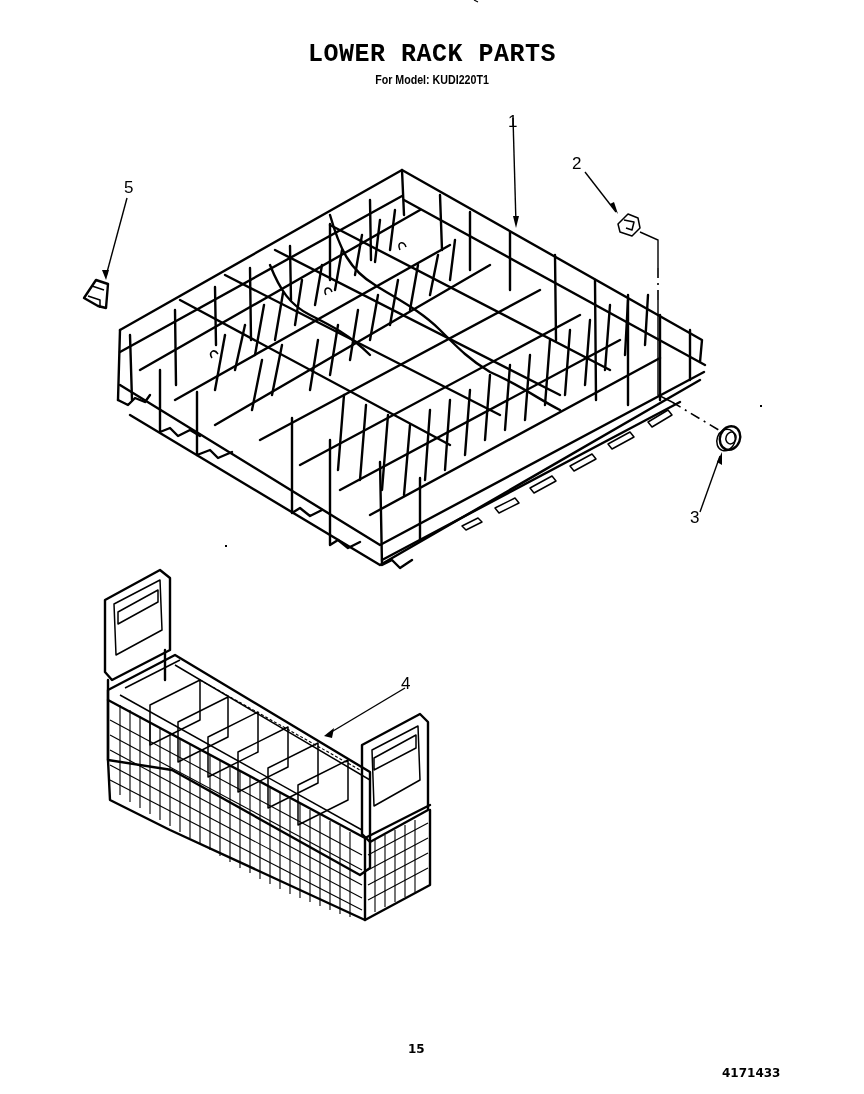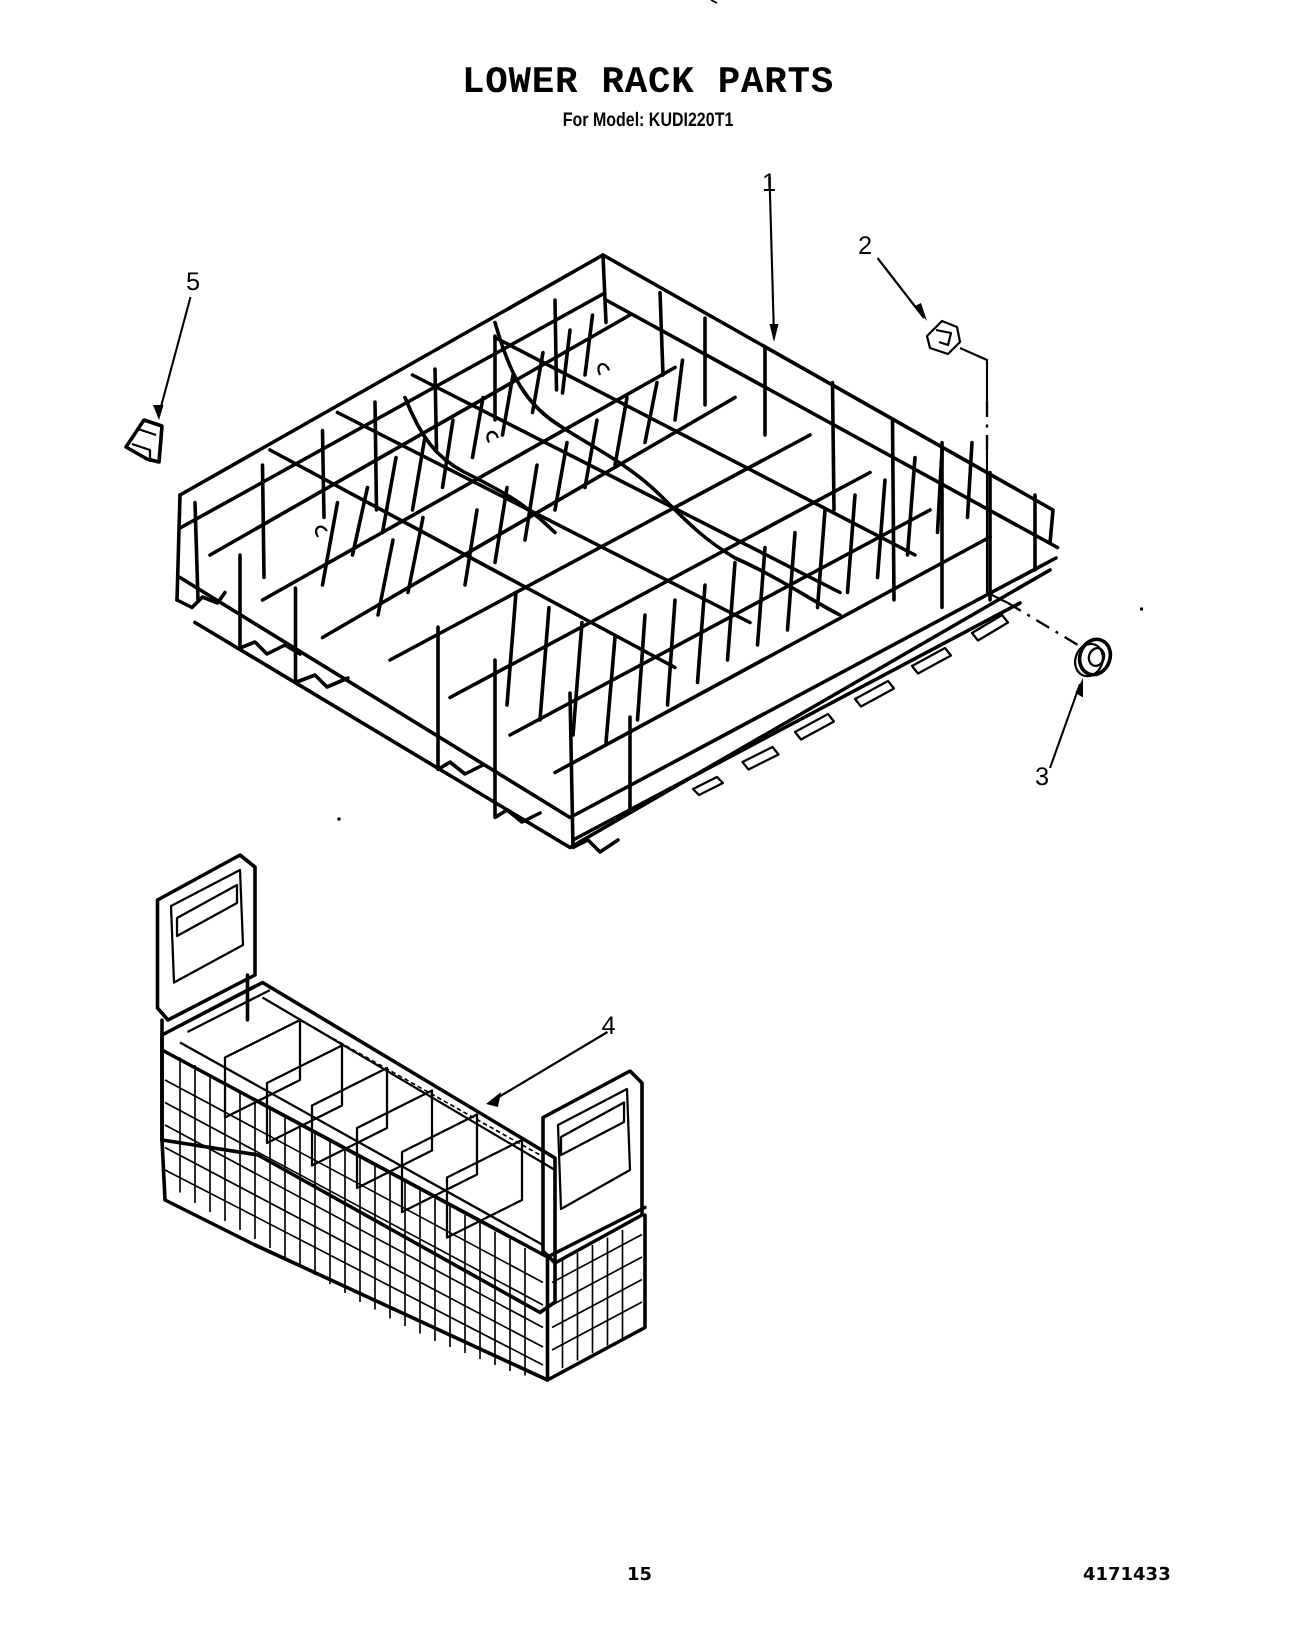--- a/index.html
+++ b/index.html
@@ -243,14 +243,14 @@
   <path class="ld" d="M405 688 L328 734"></path>
   <path d="M324 736 L334 728 L332 738 Z" fill="#000"></path>
 </svg>
 
 <div class="callout" style="left:508px; top:112px;">1</div>
 <div class="callout" style="left:572px; top:154px;">2</div>
 <div class="callout" style="left:690px; top:508px;">3</div>
 <div class="callout" style="left:401px; top:674px;">4</div>
 <div class="callout" style="left:124px; top:178px;">5</div>
 
-<div class="footer" style="left:418px;">15</div>
-<div class="footer" style="left:722px;">4171433</div>
+<div class="footer" style="left:408px;">15</div>
+<div class="footer" style="left:722px;margin-top:24px;">4171433</div>
 
 </body></html>

